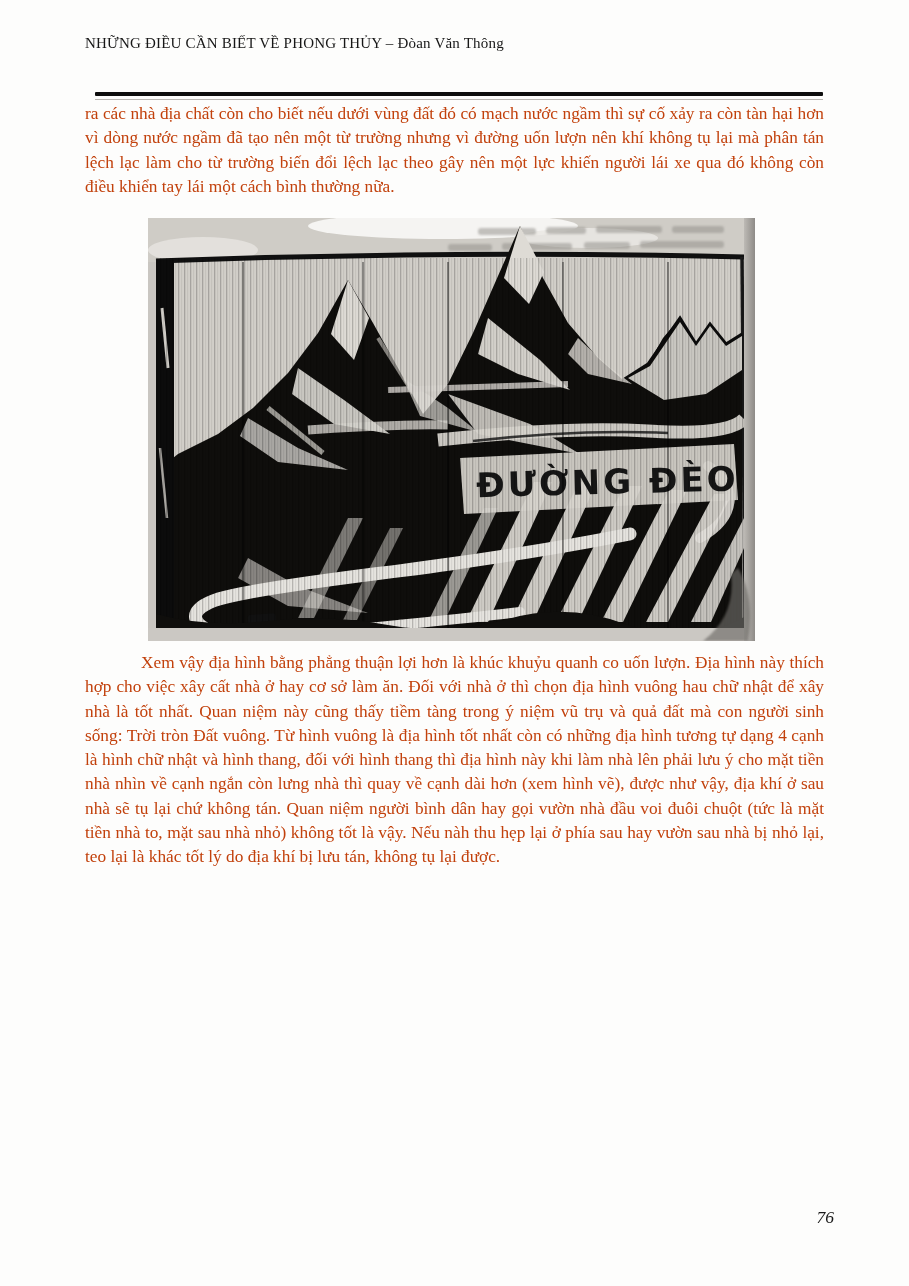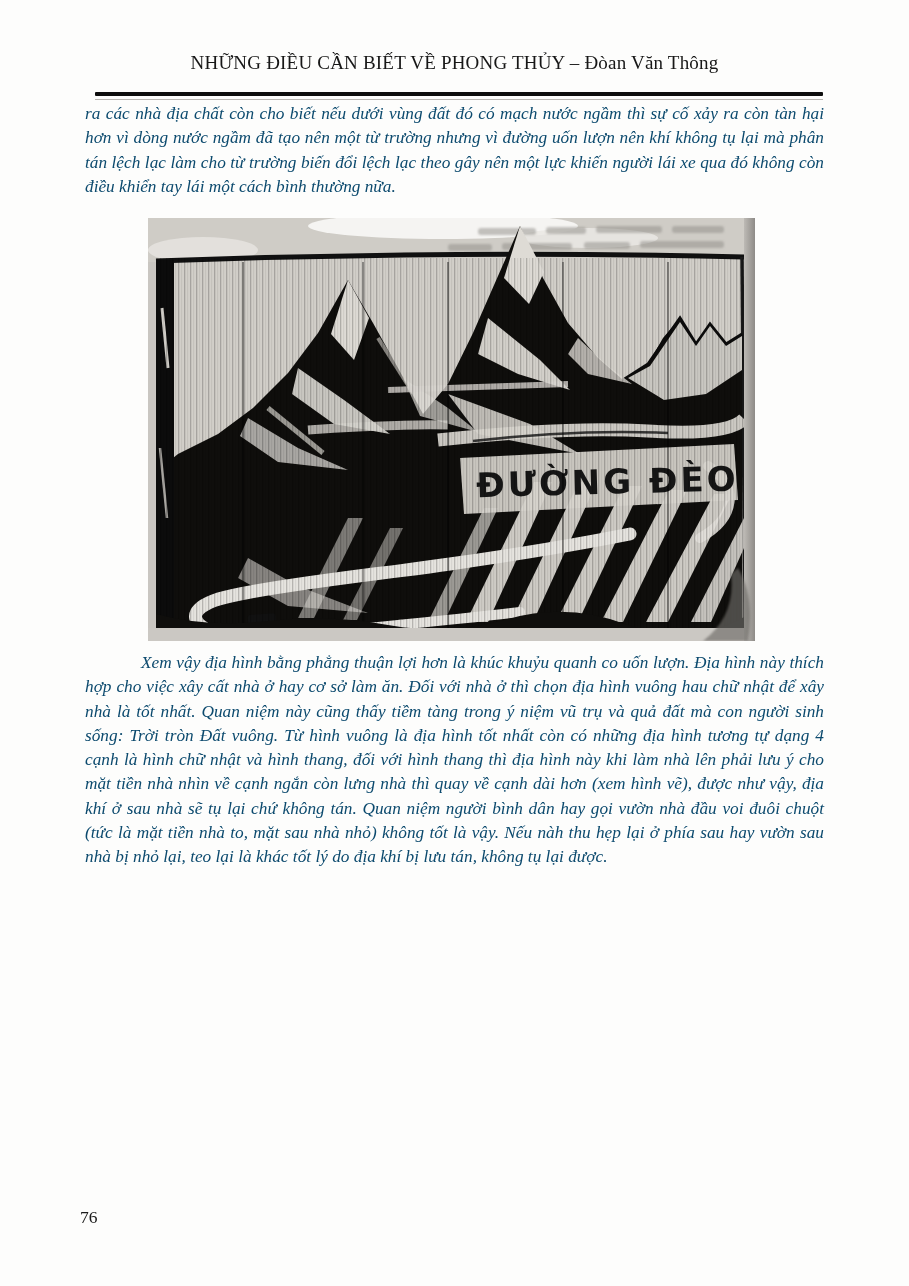--- a/index.html
+++ b/index.html
@@ -10,23 +10,22 @@
     color: #151515;
   }
   .page {
     position: relative;
     width: 909px; height: 1286px;
     background: #fdfdfc;
     overflow: hidden;
   }
   .running-header {
     position: absolute;
-    top: 52px; left: 85px; width: 739px;
-    text-align: center;
-    font-size: 19px;
+    top: 35px; left: 85px; width: 739px;
+    font-size: 15px;
     letter-spacing: 0.2px;
     color: #171717;
     white-space: nowrap;
   }
   .header-rule {
     position: absolute;
     top: 92px; left: 95px; width: 728px;
     height: 4px;
     background: #0d0d0d;
     border-radius: 1px;
@@ -36,36 +35,37 @@
     top: 99px; left: 95px; width: 728px;
     height: 1px;
     background: #b9b6b2;
   }
   .para {
     position: absolute;
     left: 85px; width: 739px;
     font-size: 17.3px;
     line-height: 24.3px;
     text-align: justify;
-    color: #0c4a6e;
-    font-style: italic;
+    color: #c2410c;
   }
   .para-1 { top: 102px; }
   .para-2 { top: 651px; text-indent: 56px; }
   .figure-wrap {
     position: absolute;
     top: 218px; left: 148px;
     width: 607px; height: 423px;
   }
   .figure-wrap svg { display: block; }
   .page-number {
     position: absolute;
-    top: 1207px; left: 80px; width: 739px;
+    top: 1207px; left: 95px; width: 739px;
+    text-align: right;
     font-size: 17.5px;
     color: #1a1a1a;
+    font-style: italic;
   }
 </style>
 </head>
 <body>
 
 <div class="page">
 
   <div class="running-header">NHỮNG ĐIỀU CẦN BIẾT VỀ PHONG THỦY – Đòan Văn Thông</div>
   <div class="header-rule"></div>
   <div class="header-rule-thin"></div>

